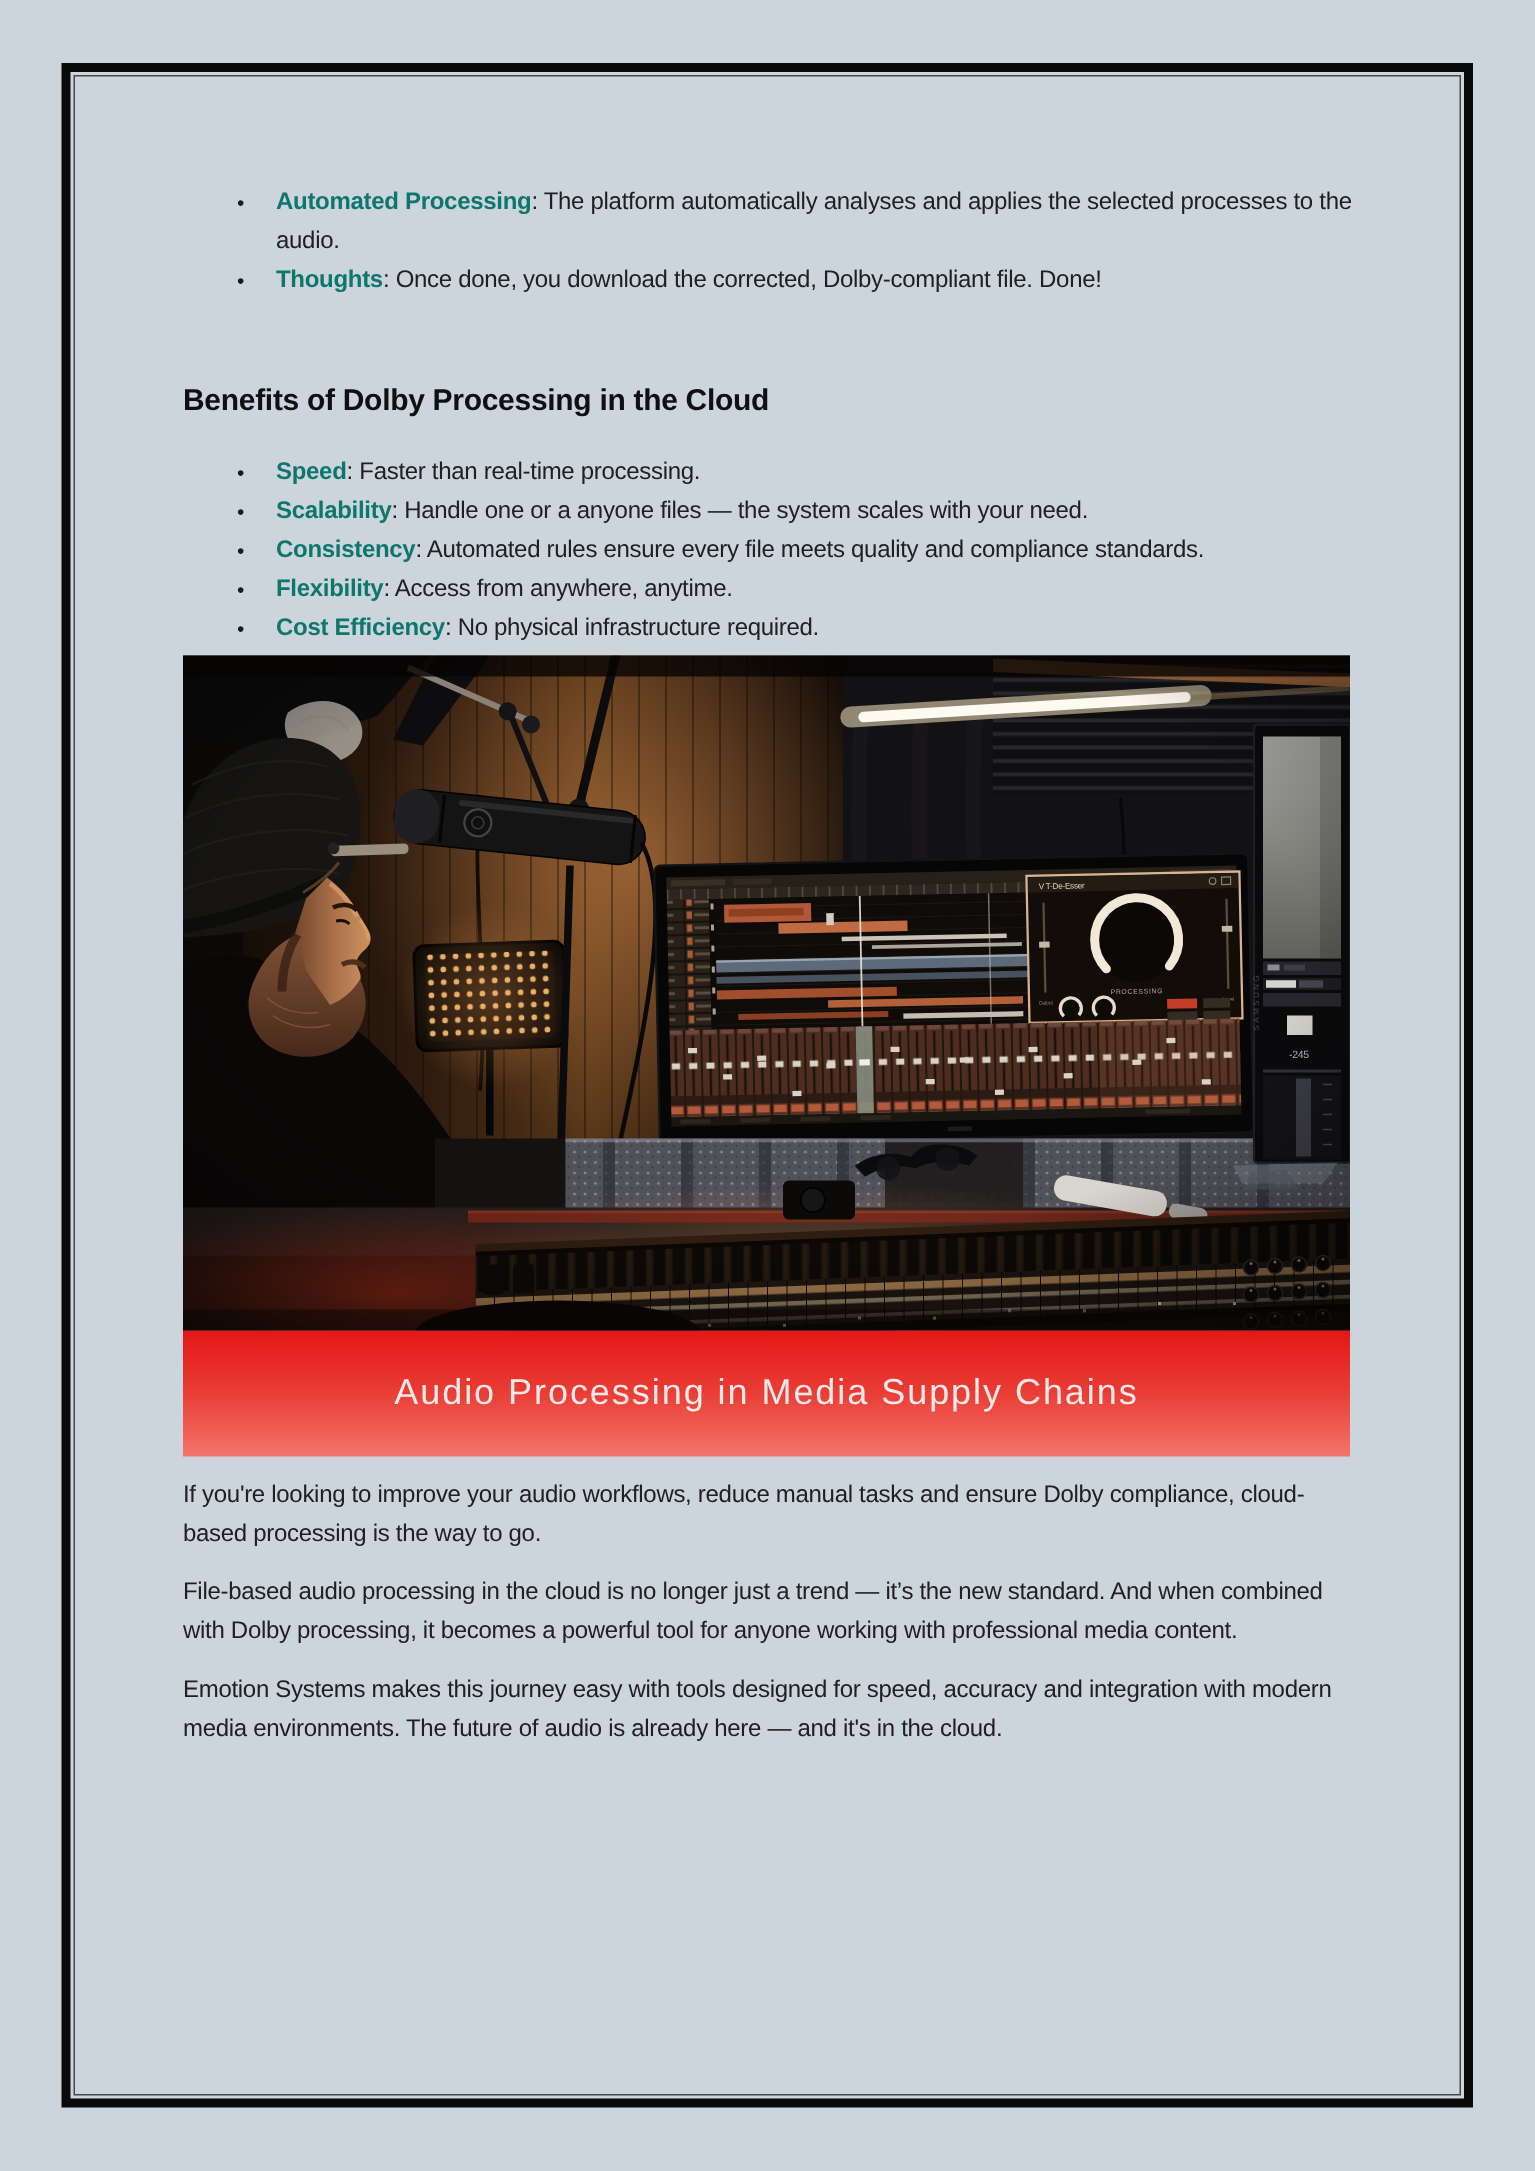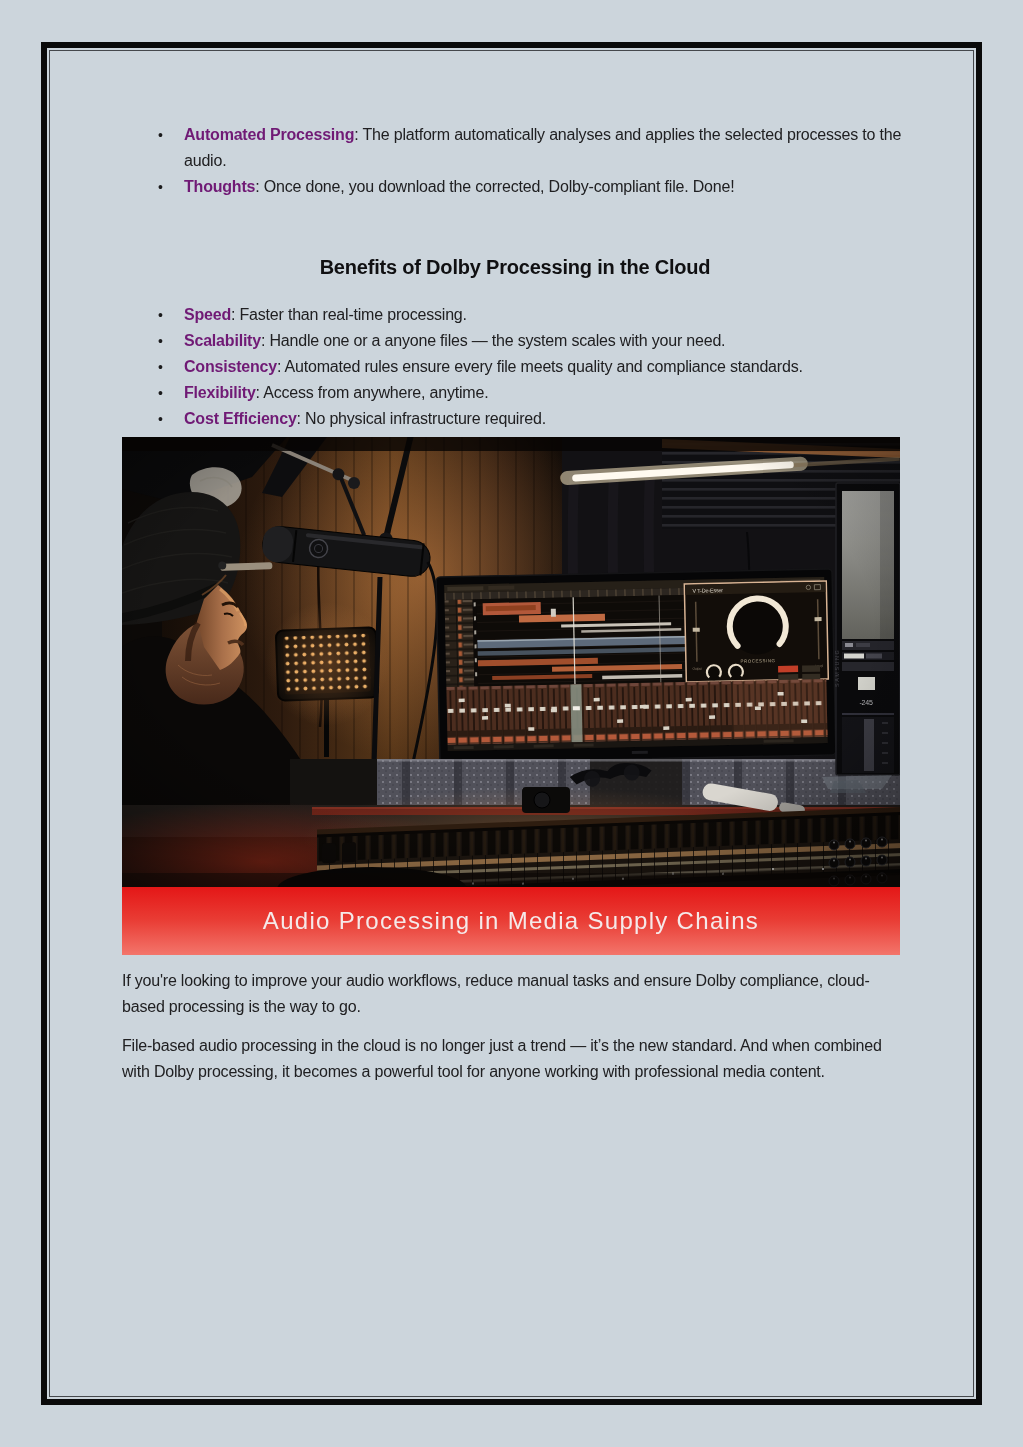--- a/index.html
+++ b/index.html
@@ -31,31 +31,31 @@
   }
   .content{
     position:relative;
     padding:74px 68px 0 75px;
     font-size:16px;line-height:26px;letter-spacing:-0.2px;
   }
   ul.bullets{margin:0 0 0 36px;padding:0;list-style:none;}
   ul.bullets li{display:flex;}
   .bullet{flex:none;width:26px;font-size:14px;line-height:26px;color:#1b1b1d;}
   .li-body{flex:1;}
-  .lbl{font-weight:bold;color:#701a75;}
+  .lbl{font-weight:bold;color:#0f766e;}
   p{margin:13px 0 0;}
   h2{font-size:20px;line-height:28px;margin:0;color:#101012;letter-spacing:-0.2px;}
-  .h-benefits{margin-top:53px;text-align:center;}
+  .h-benefits{margin-top:53px;}
   .h-final{margin-top:20px;}
   ul.benefits{margin-top:21px;}
   figure{margin:5px 0 0;width:778px;}
   .photo{width:778px;height:450px;background:#0c0907;overflow:hidden;}
   .photo svg{display:block;}
   .banner{
-    width:778px;height:68px;
+    width:778px;height:84px;
     background:linear-gradient(180deg,#e41717 0%,#e93c34 48%,#f3756b 100%);
     display:flex;align-items:center;justify-content:center;
   }
   .banner span{
     color:#f5e9e9;font-size:24px;letter-spacing:1.3px;font-weight:500;
   }
 </style>
 </head>
 <body>
 
@@ -415,16 +415,17 @@
           <rect y="436" width="778" height="14" fill="#0a0504" opacity=".5"></rect>
         </svg>
       </div>
       <div class="banner">
         <span>Audio Processing in Media Supply Chains</span>
       </div>
     </figure>
 
     <p>If you're looking to improve your audio workflows, reduce manual tasks and ensure Dolby compliance, cloud-based processing is the way to go.</p>
     <p>File-based audio processing in the cloud is no longer just a trend — it’s the new standard. And when combined with Dolby processing, it becomes a powerful tool for anyone working with professional media content.</p>
+    <p>Emotion Systems makes this journey easy with tools designed for speed, accuracy and integration with modern media environments. The future of audio is already here — and it's in the cloud.</p>
 
   </div>
  </div>
 </div>
 
 </body></html>

